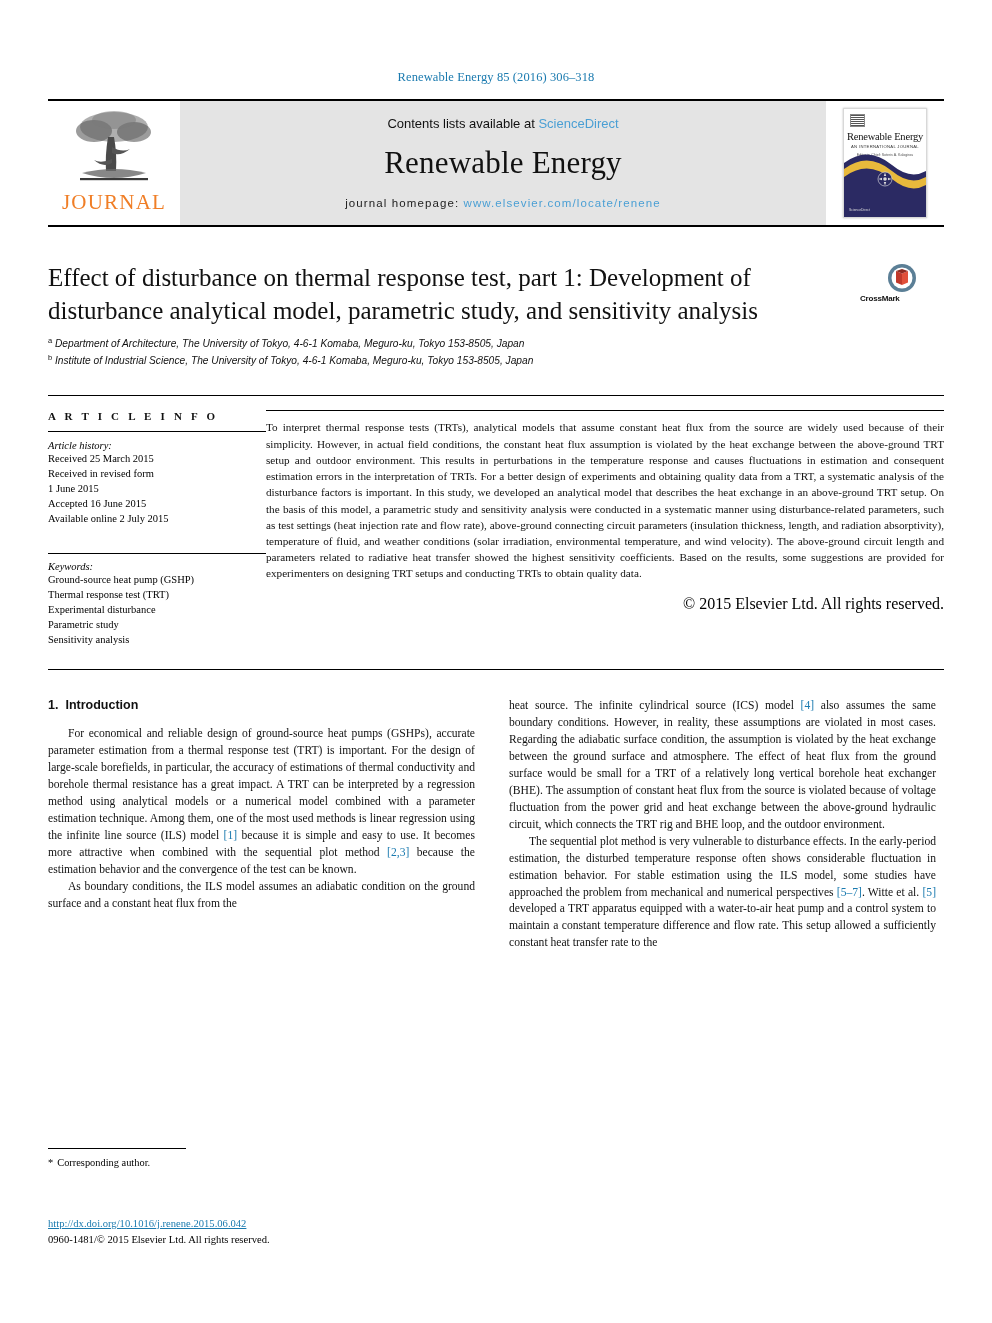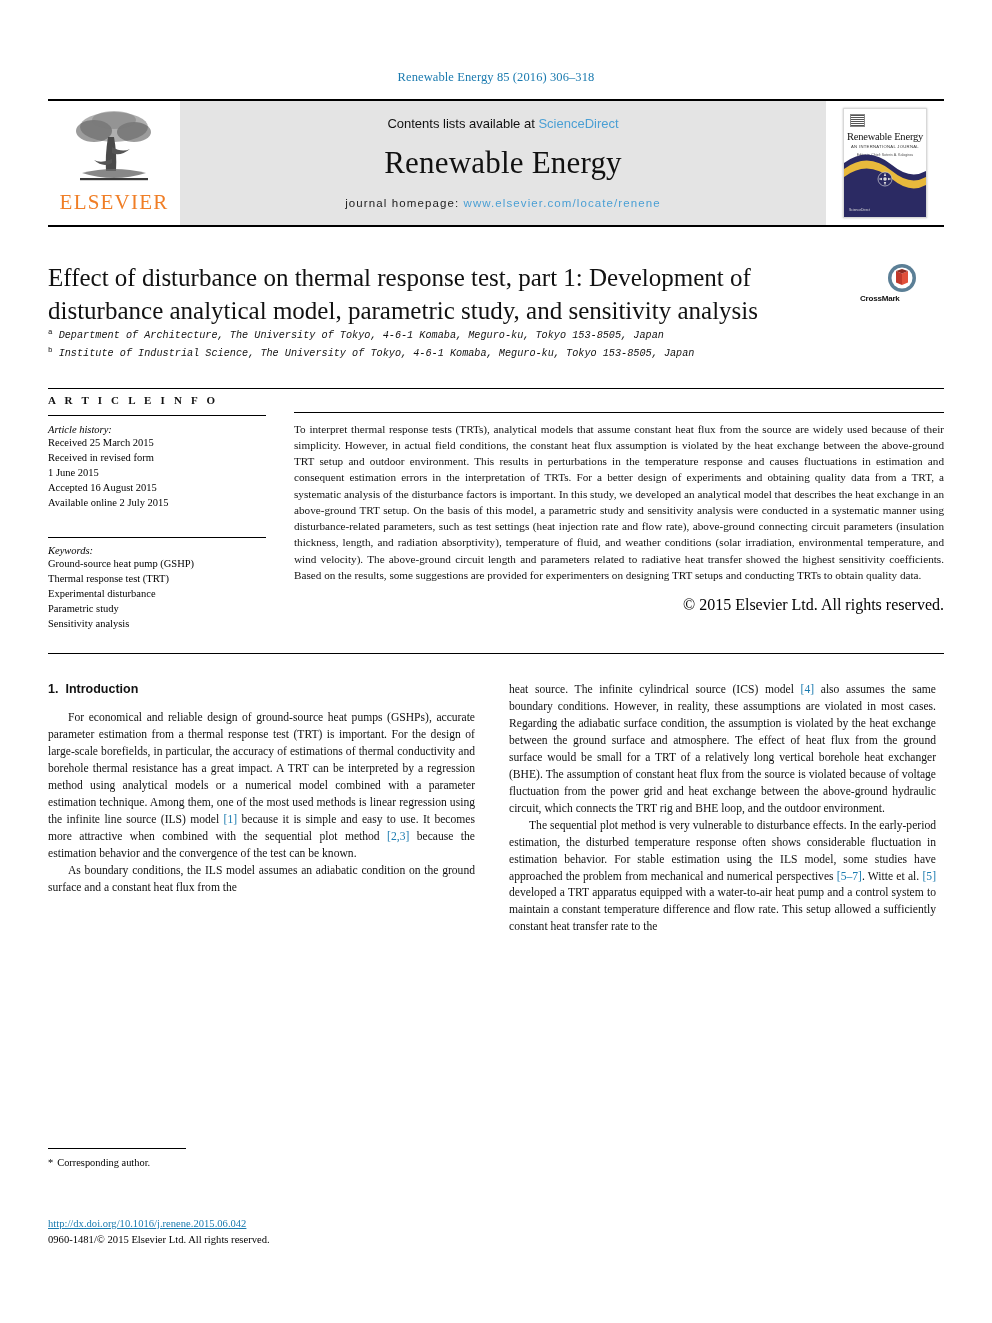--- a/index.html
+++ b/index.html
@@ -184,37 +184,36 @@
   }
 
   .authors {
     font-family: "Liberation Serif", serif;
     font-size: 18.5px;
     margin: 20px 0 0 0;
     color: #111;
   }
   .authors sup { color: #1a7aaf; font-size: 11px; }
   .affil {
-    font-family: Liberation Mono, monospace;
+    font-family: Liberation Sans, sans-serif;
     font-style: italic;
     font-size: 10.2px;
     line-height: 1.45;
     color: #111;
+    margin-top: 9px;
   }
   .affil div { margin-bottom: 1px; }
   .affil sup { font-style: normal; font-size: 7.5px; }
 
   
   .info-abstract {
     margin: 26px 48px 0 48px;
     border-top: 1.6px solid #000;
-    padding-top: 5px;
-    display: flex;
-    gap: 28px;
-    align-items: center;
+    padding-top: 14px;
+    display: flex;
   }
   .col-info {
     width: 218px;
     flex: 0 0 218px;
   }
   .col-abstract {
     flex: 1 1 auto;
   }
   .sec-head {
     font-family: "Liberation Serif", serif;
@@ -335,21 +334,21 @@
           <ellipse cx="26" cy="24" rx="18" ry="11" fill="#5a5a5a" opacity="0.6"></ellipse>
           <ellipse cx="66" cy="25" rx="17" ry="10" fill="#5a5a5a" opacity="0.6"></ellipse>
           <ellipse cx="46" cy="13" rx="22" ry="9" fill="#7a7a7a" opacity="0.5"></ellipse>
           <path d="M40 30 q-3 18 -2 34 l10 0 q1 -18 -2 -34 z" fill="#4a4a4a"></path>
           <path d="M44 40 q10 6 18 2 q-10 8 -18 4 z" fill="#555"></path>
           <path d="M44 52 q-11 5 -18 1 q9 8 18 3 z" fill="#555"></path>
           <path d="M14 66 q32 -8 64 0 q-32 10 -64 0 z" fill="#6a6a6a" opacity="0.8"></path>
           <rect x="12" y="71" width="68" height="2.2" fill="#3a3a3a"></rect>
         </g>
       </svg>
-      <div class="elsevier-word">ELSEVIER</div>
+      <div class="elsevier-word">JOURNAL</div>
     </div>
 
     <div class="center-banner">
       <div class="contents-line">
         <span>Contents lists available at </span><span class="sd">ScienceDirect</span>
       </div>
       <div class="journal-name">Renewable Energy</div>
       <div class="homepage-line">
         <span>journal homepage: </span><span class="url">www.elsevier.com/locate/renene</span>
       </div>
@@ -404,21 +403,21 @@
   <div class="info-abstract">
 
     <div class="col-info">
       <div class="sec-head">A R T I C L E  I N F O</div>
       <div class="rule"></div>
       <div class="info-label">Article history:</div>
       <div class="info-list">
         <div>Received 25 March 2015</div>
         <div>Received in revised form</div>
         <div>1 June 2015</div>
-        <div>Accepted 16 August 2015</div>
+        <div>Accepted 16 June 2015</div>
         <div>Available online 2 July 2015</div>
       </div>
       <div class="info-gap"></div>
       <div class="keywords-rule"></div>
       <div class="info-label">Keywords:</div>
       <div class="info-list">
         <div>Ground-source heat pump (GSHP)</div>
         <div>Thermal response test (TRT)</div>
         <div>Experimental disturbance</div>
         <div>Parametric study</div>

